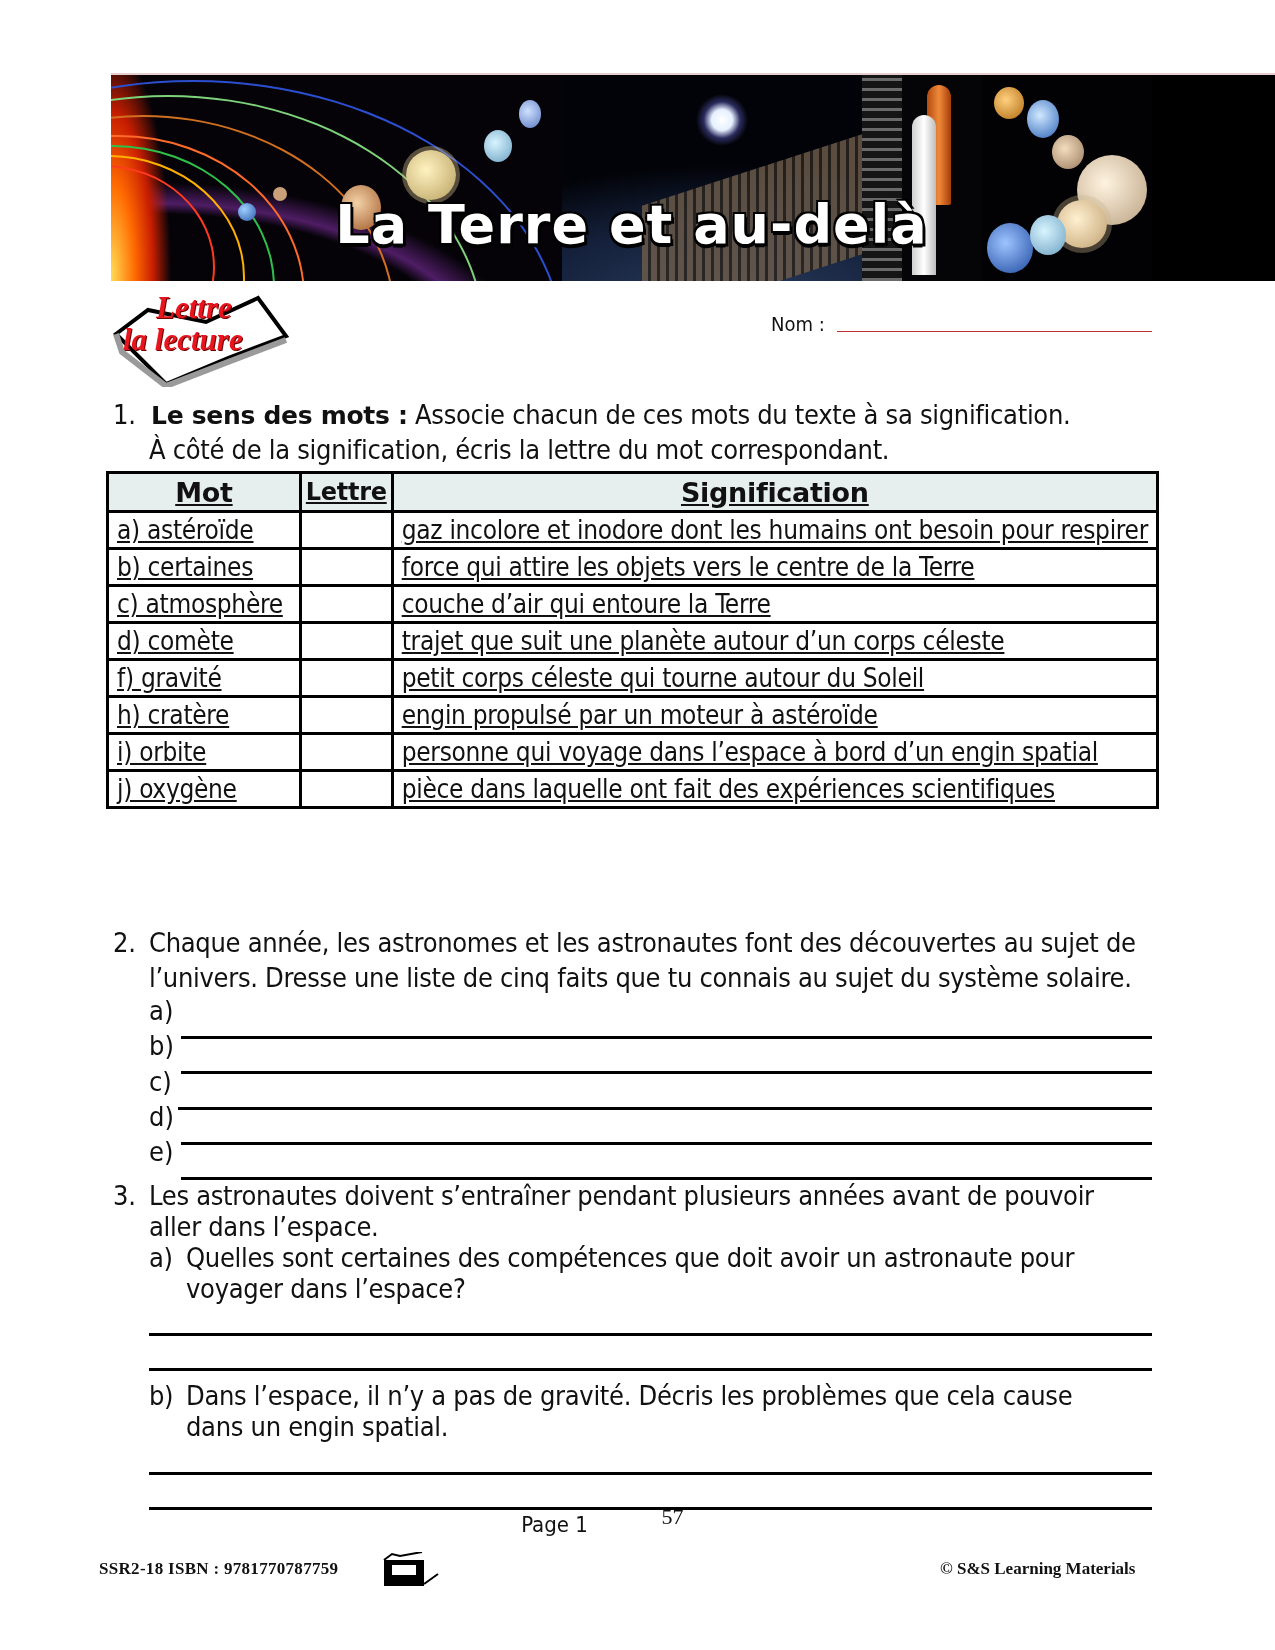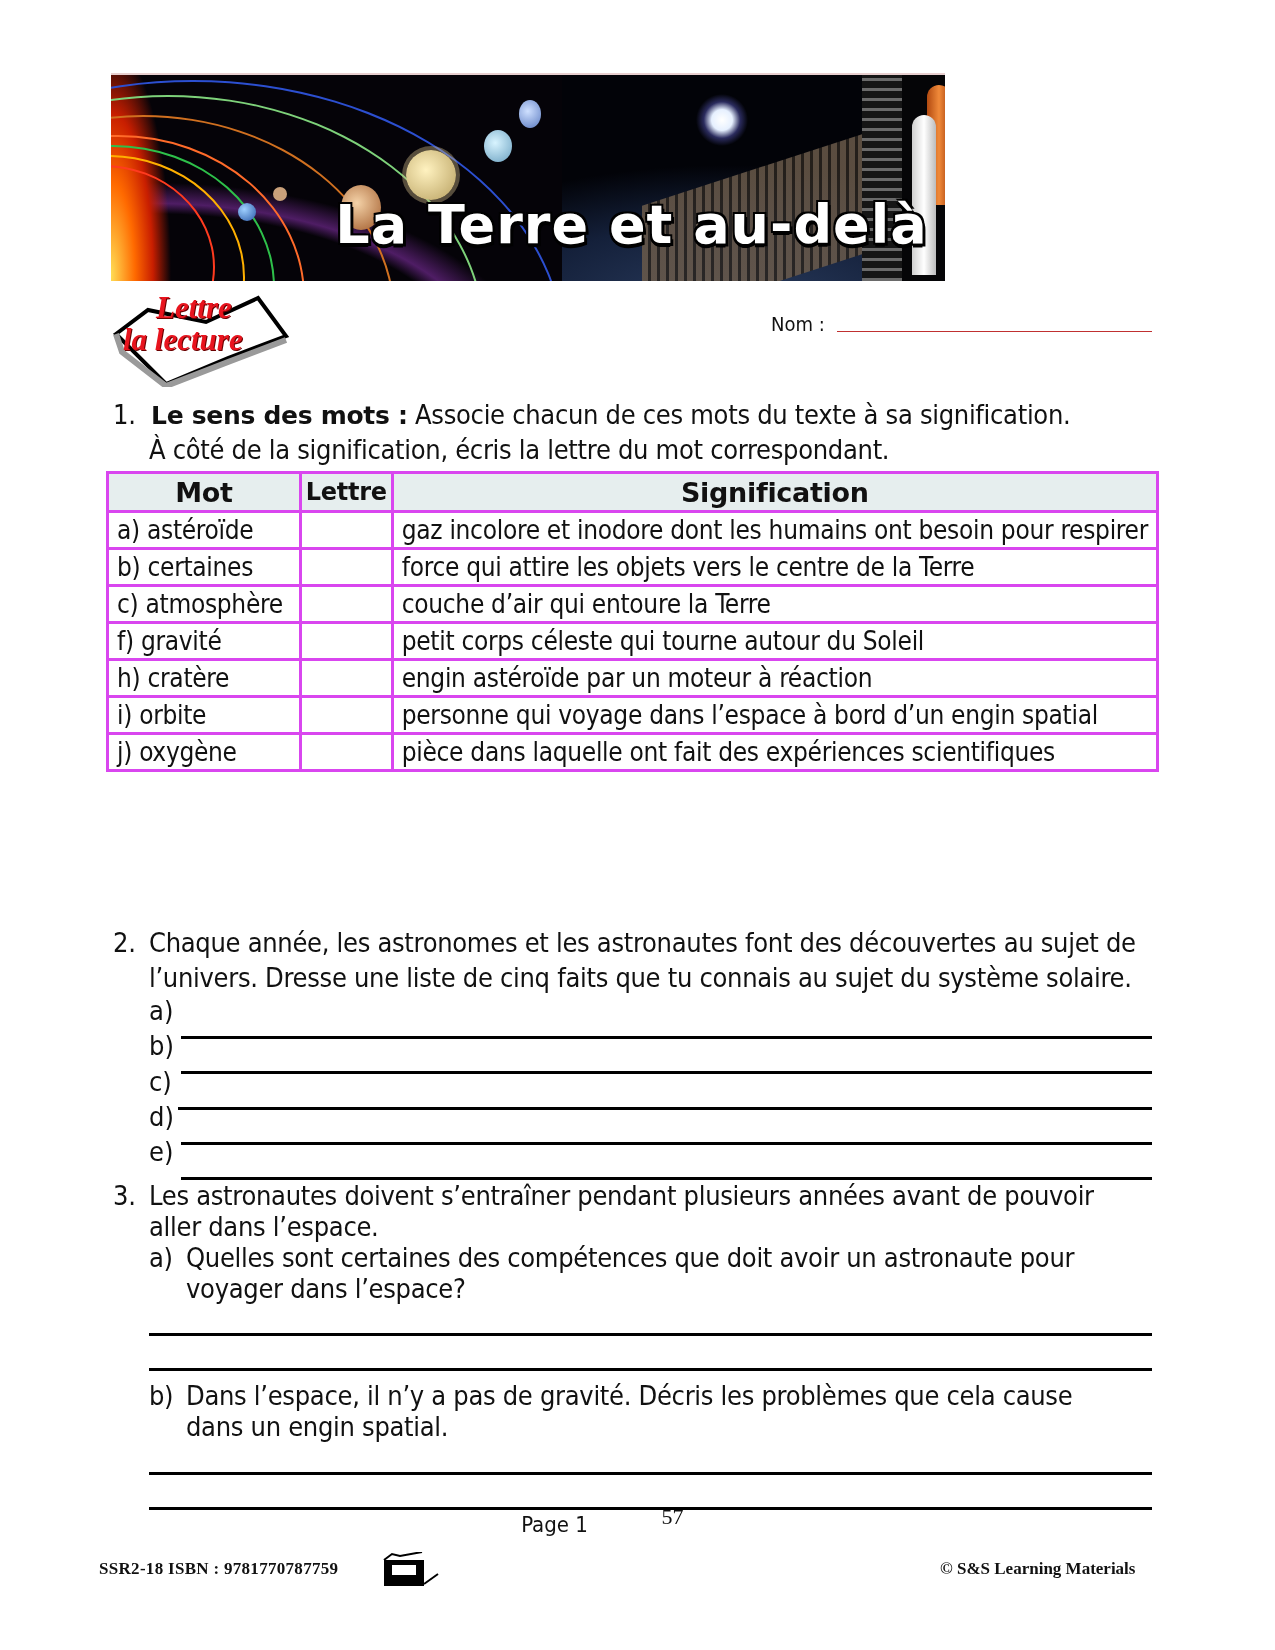--- a/index.html
+++ b/index.html
@@ -1,21 +1,21 @@
 <!DOCTYPE html>
 <html><head>
 <meta charset="utf-8">
 <style>
   html, body { margin:0; padding:0; background:#fff; }
   body { width:1275px; height:1650px; position:relative; overflow:hidden;
          font-family:"DejaVu Sans Condensed","DejaVu Sans", sans-serif; color:#111; }
   .abs { position:absolute; }
 
   
-  .banner { left:111px; top:73px; width:834px; height:206px; overflow:hidden;
+  .banner { left:111px; top:73px; width:1165px; height:206px; overflow:hidden;
             background:#000; border-top:2px solid #e8cfcf; }
   .panel { position:absolute; top:0; height:206px; }
   .p1 { left:0; width:451px;
         background:
           radial-gradient(ellipse 60px 230px at 0px 200px, #ffdd55 0%, #ff6a00 40%, #c81e00 70%, rgba(0,0,0,0) 100%),
           radial-gradient(ellipse 520px 260px at 40px 300px, rgba(0,0,0,0) 62%, rgba(110,40,140,.7) 66%, rgba(0,0,0,0) 74%),
           #050308; }
   .p2 { left:451px; width:300px;
         background:
           radial-gradient(circle 26px at 160px 45px, #fff 0%, #e6f0ff 40%, rgba(120,120,255,.35) 70%, rgba(0,0,0,0) 100%),
@@ -36,22 +36,22 @@
                 color:#e8141e; text-shadow:1px 1px 0 #6b0000; }
 
   .nom-label { left:771px; top:312px; font-size:20px; }
   .nom-line { left:837px; top:331px; width:315px; height:1px; background:#c03030; }
 
   .q { font-size:27px; line-height:35px; letter-spacing:-0.3px; }
   .q b { font-family:"DejaVu Sans", sans-serif; }
 
   
   table.vocab { position:absolute; left:106px; top:471px; width:1053px; border-collapse:collapse; }
-  table.vocab th, table.vocab td { border:3px solid #d946ef; padding:0 8px; height:34px; font-size:26px;
-        font-weight:normal; text-align:left; white-space:nowrap; letter-spacing:-0.3px; }
+  table.vocab th, table.vocab td { border:3px solid #000000; padding:0 8px; height:34px; font-size:26px;
+        font-weight:normal; text-align:left; white-space:nowrap; letter-spacing:-0.3px;text-decoration:underline; }
   table.vocab th { background:#e6eeee; font-weight:bold; text-align:center; font-size:27px; height:36px;
                    font-family:"DejaVu Sans", sans-serif; }
   table.vocab td.lettre, table.vocab th.lettre { padding:0 4px; }
 
   .ans-line { position:absolute; height:3px; background:#000; }
   .sub-label { position:absolute; font-size:27px; }
 
   .footer-left { left:99px; top:1559px; font-family:"Liberation Serif", serif; font-weight:bold; font-size:17px; letter-spacing:0.3px; }
   .footer-right { left:940px; top:1559px; font-family:"Liberation Serif", serif; font-weight:bold; font-size:17px; }
   .page-label { left:0; width:1109px; text-align:center; top:1512px; font-size:22px; }
@@ -132,28 +132,33 @@
         <td>b) certaines</td>
         <td class="lettre"></td>
         <td>force qui attire les objets vers le centre de la Terre</td>
       </tr>
     <tr>
         <td>c) atmosphère</td>
         <td class="lettre"></td>
         <td>couche d’air qui entoure la Terre</td>
       </tr>
     <tr>
+        <td>d) comète</td>
+        <td class="lettre"></td>
+        <td>trajet que suit une planète autour d’un corps céleste</td>
+      </tr>
+    <tr>
         <td>f) gravité</td>
         <td class="lettre"></td>
         <td>petit corps céleste qui tourne autour du Soleil</td>
       </tr>
     <tr>
         <td>h) cratère</td>
         <td class="lettre"></td>
-        <td>engin astéroïde par un moteur à réaction</td>
+        <td>engin propulsé par un moteur à astéroïde</td>
       </tr>
     <tr>
         <td>i) orbite</td>
         <td class="lettre"></td>
         <td>personne qui voyage dans l’espace à bord d’un engin spatial</td>
       </tr>
     <tr>
         <td>j) oxygène</td>
         <td class="lettre"></td>
         <td>pièce dans laquelle ont fait des expériences scientifiques</td>

